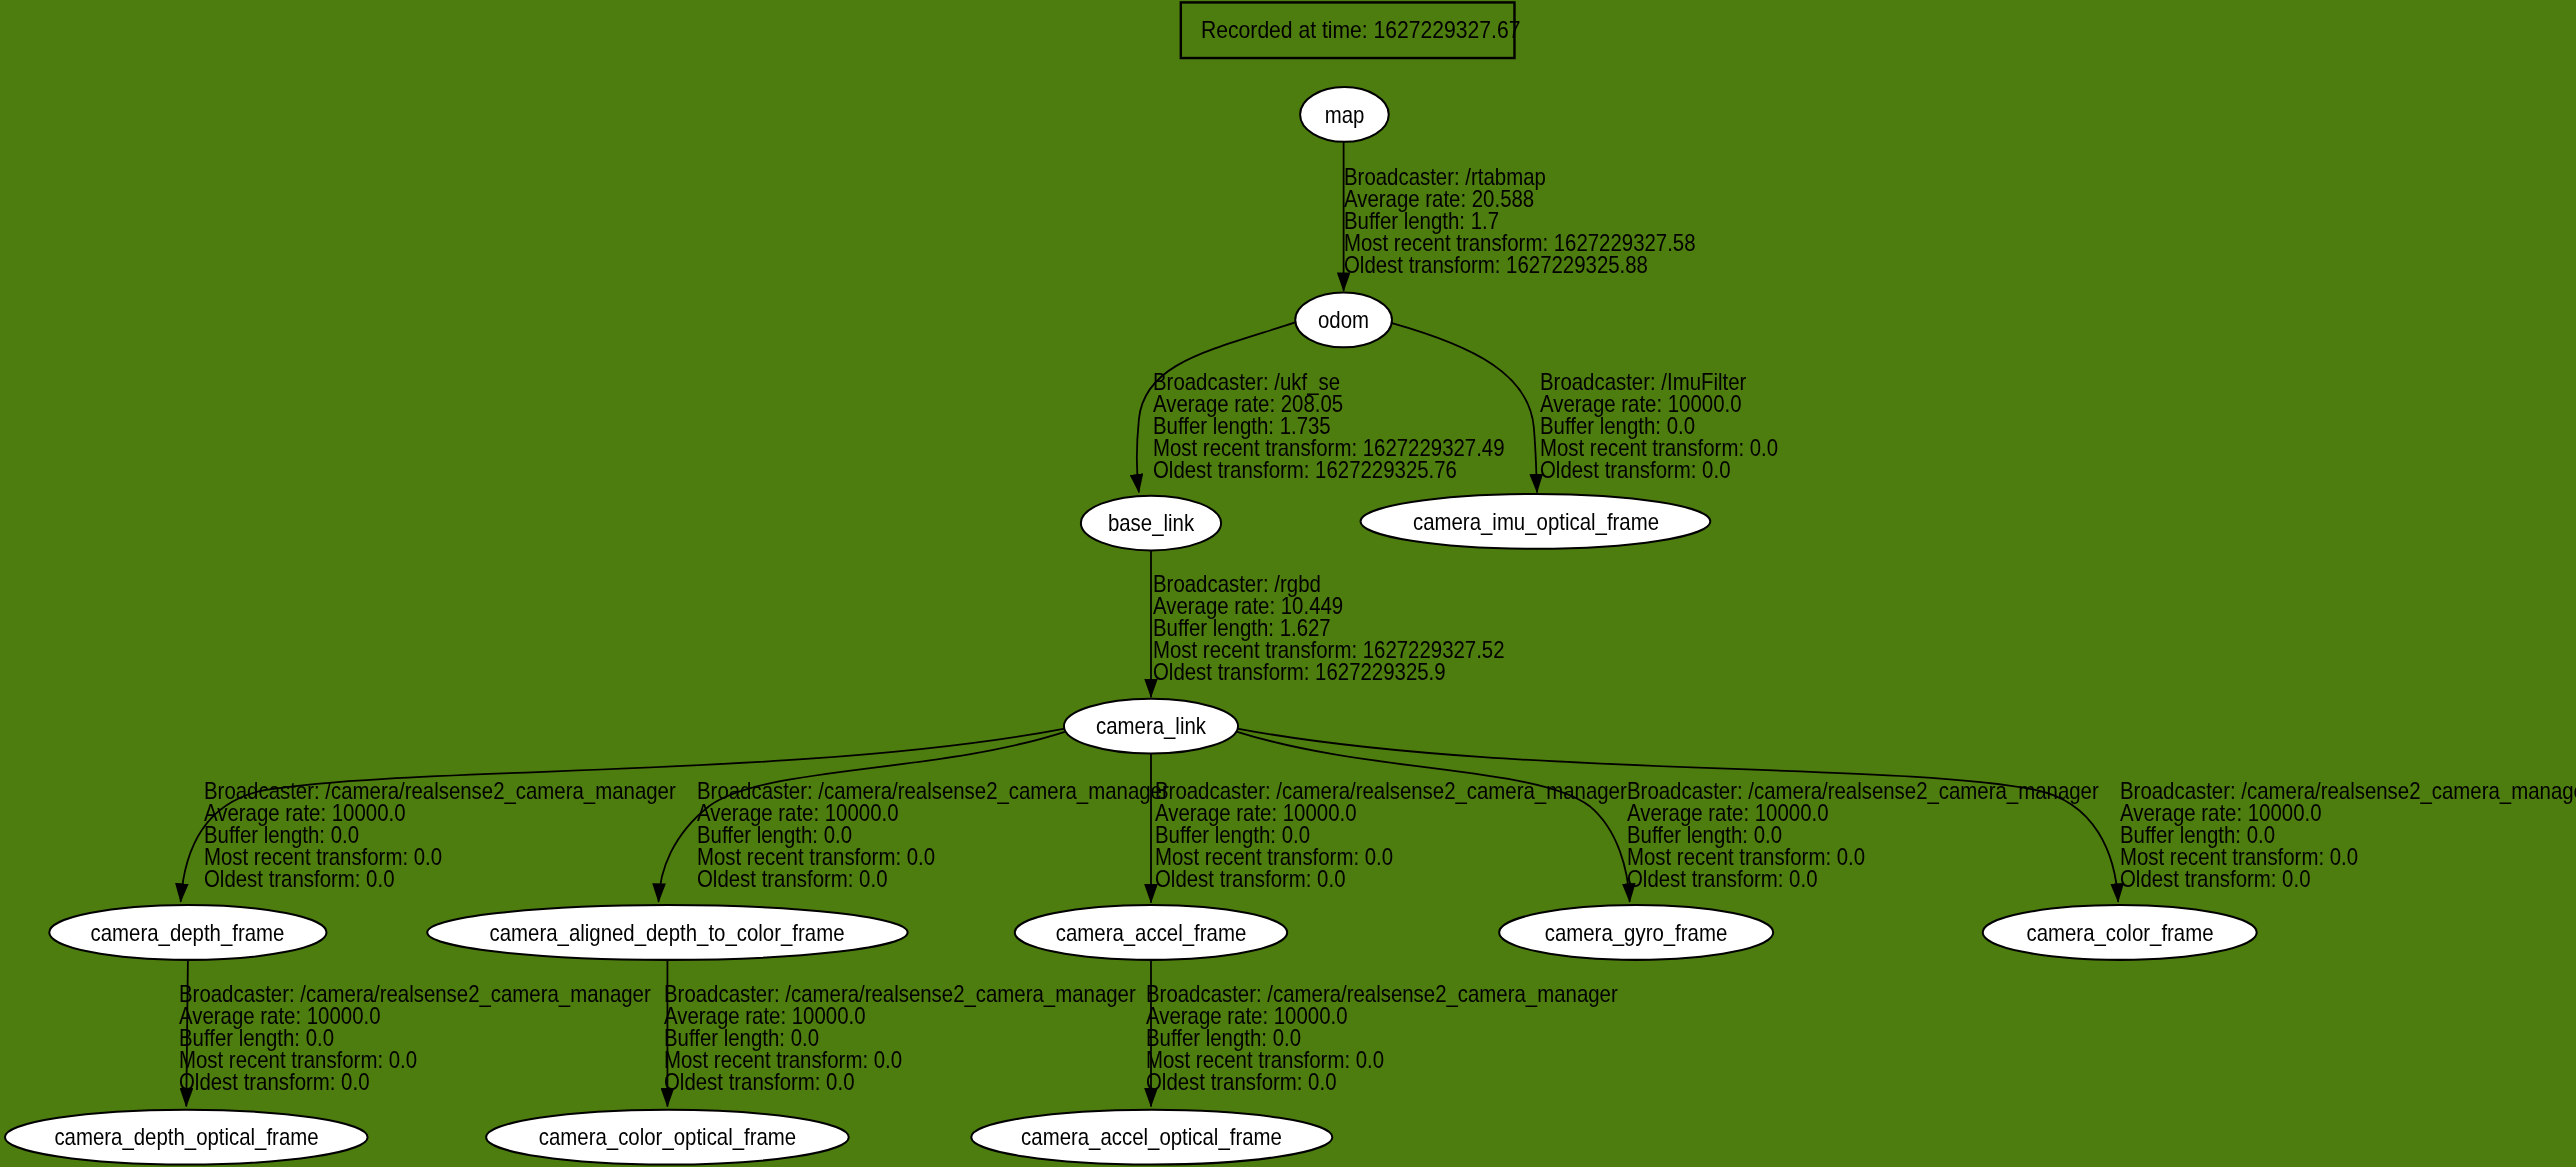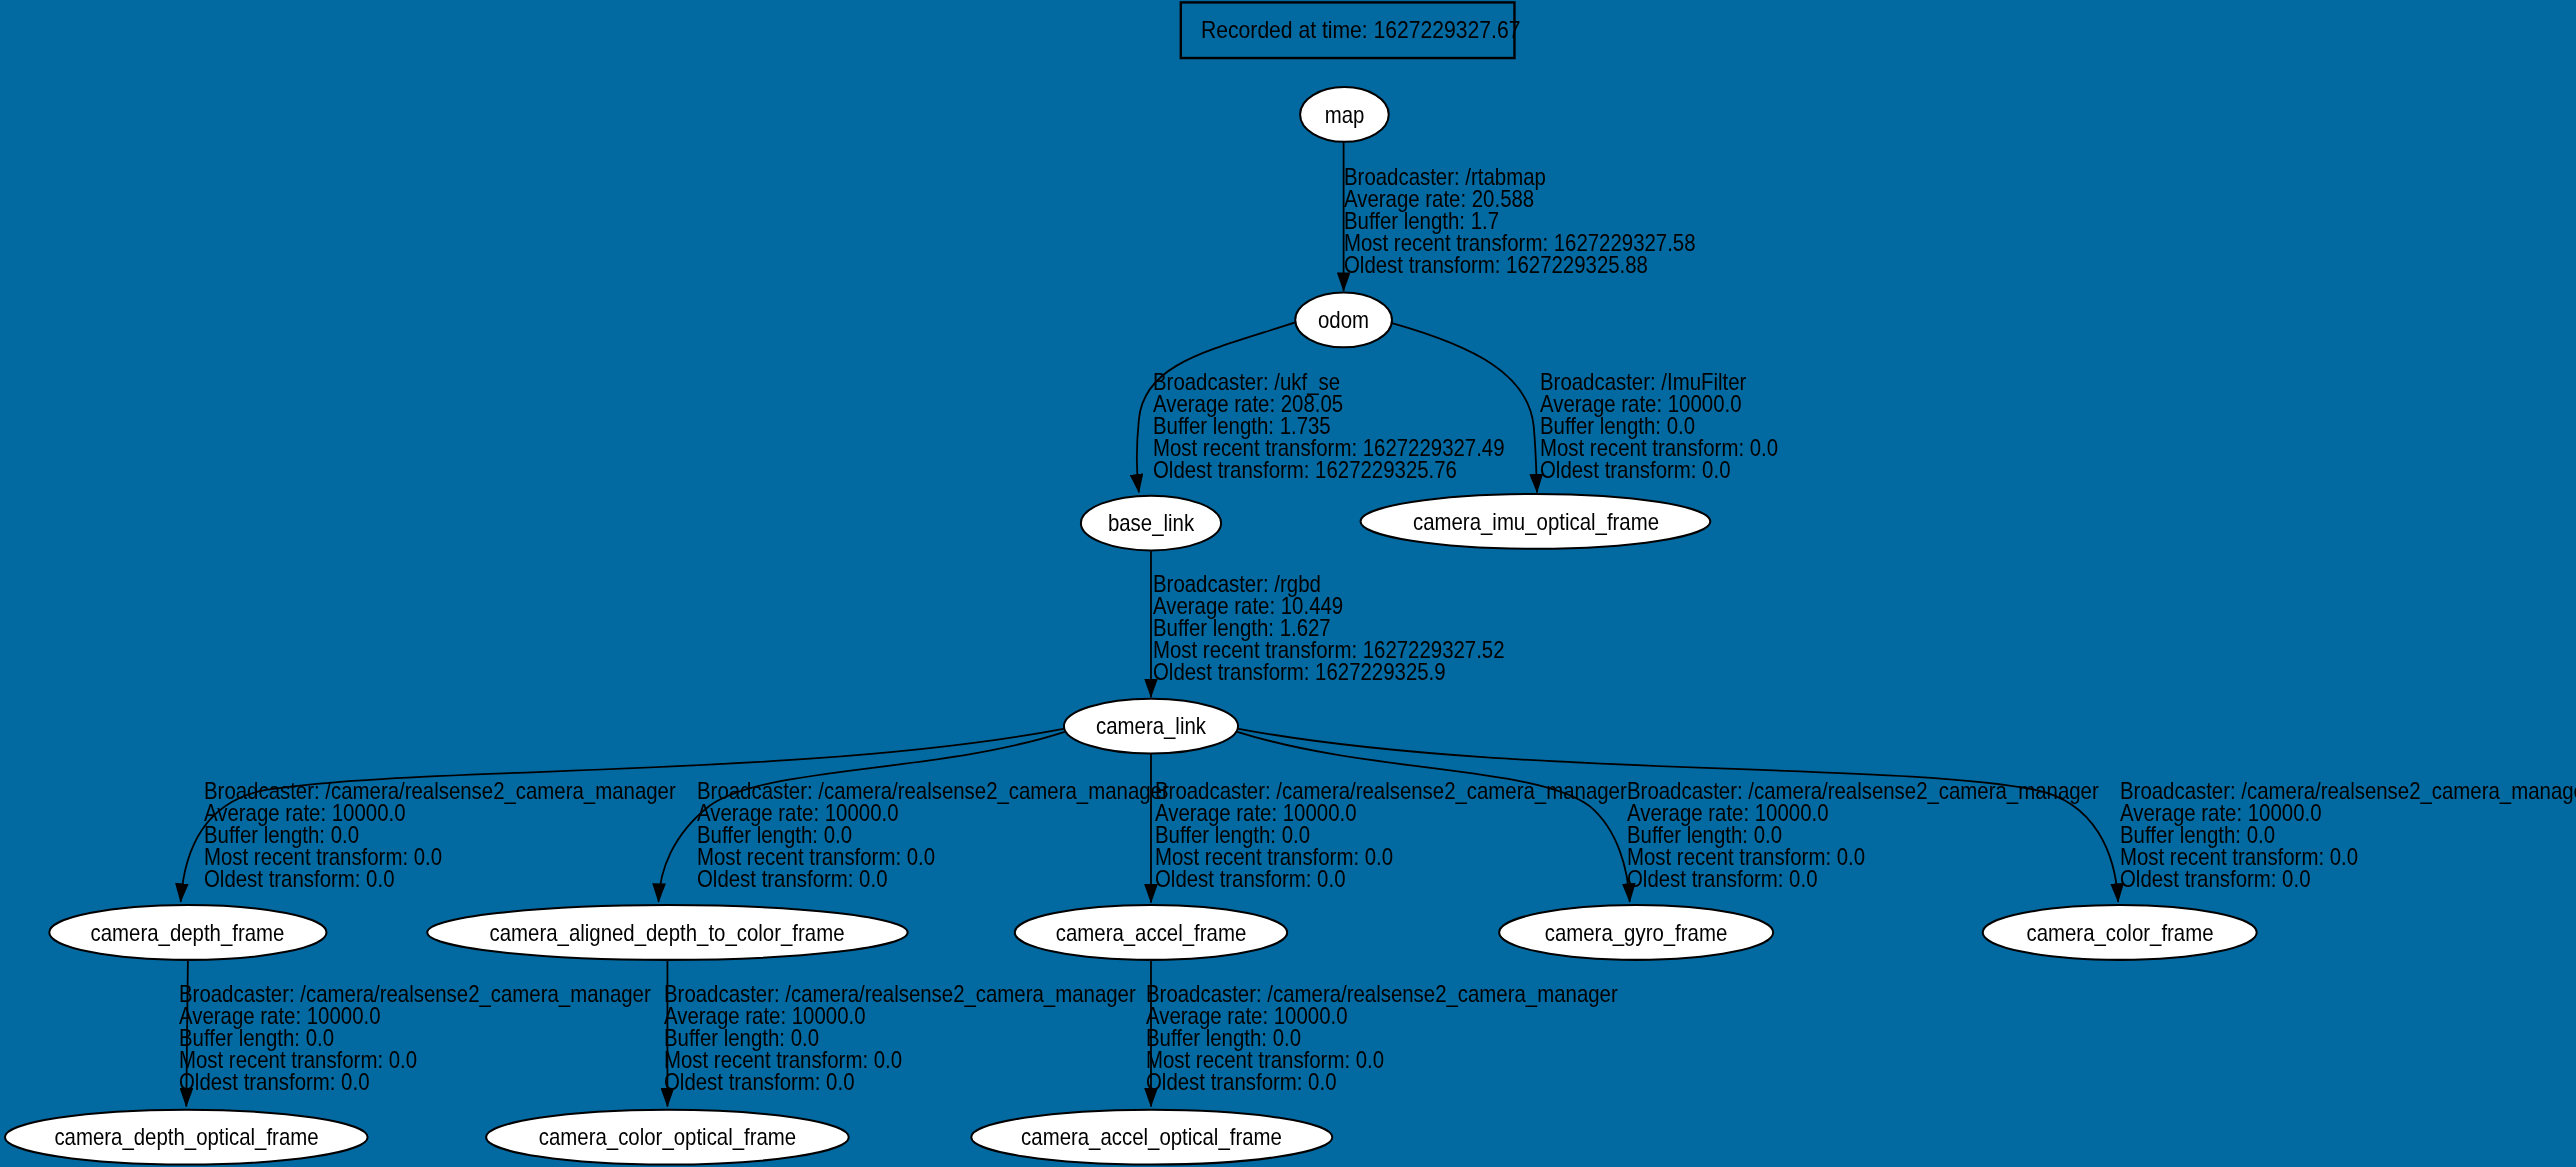--- a/index.html
+++ b/index.html
@@ -1,21 +1,21 @@
 <!DOCTYPE html>
 <html style="font-size:13px"><head>
 <meta charset="utf-8">
 <style>
   * { margin: 0; padding: 0; box-sizing: border-box; }
   html, body { background: #ffffff; }
   #canvas {
     position: relative;
     width: 2576px;
     height: 1167px;
-    background: #0369a1;
+    background: #4d7c0f;
     overflow: hidden;
     font-family: "Liberation Sans", sans-serif;
     color: #000000;
   }
   #edge-layer {
     position: absolute;
     left: 0; top: 0;
     width: 2576px; height: 1167px;
   }
   .node-label {

